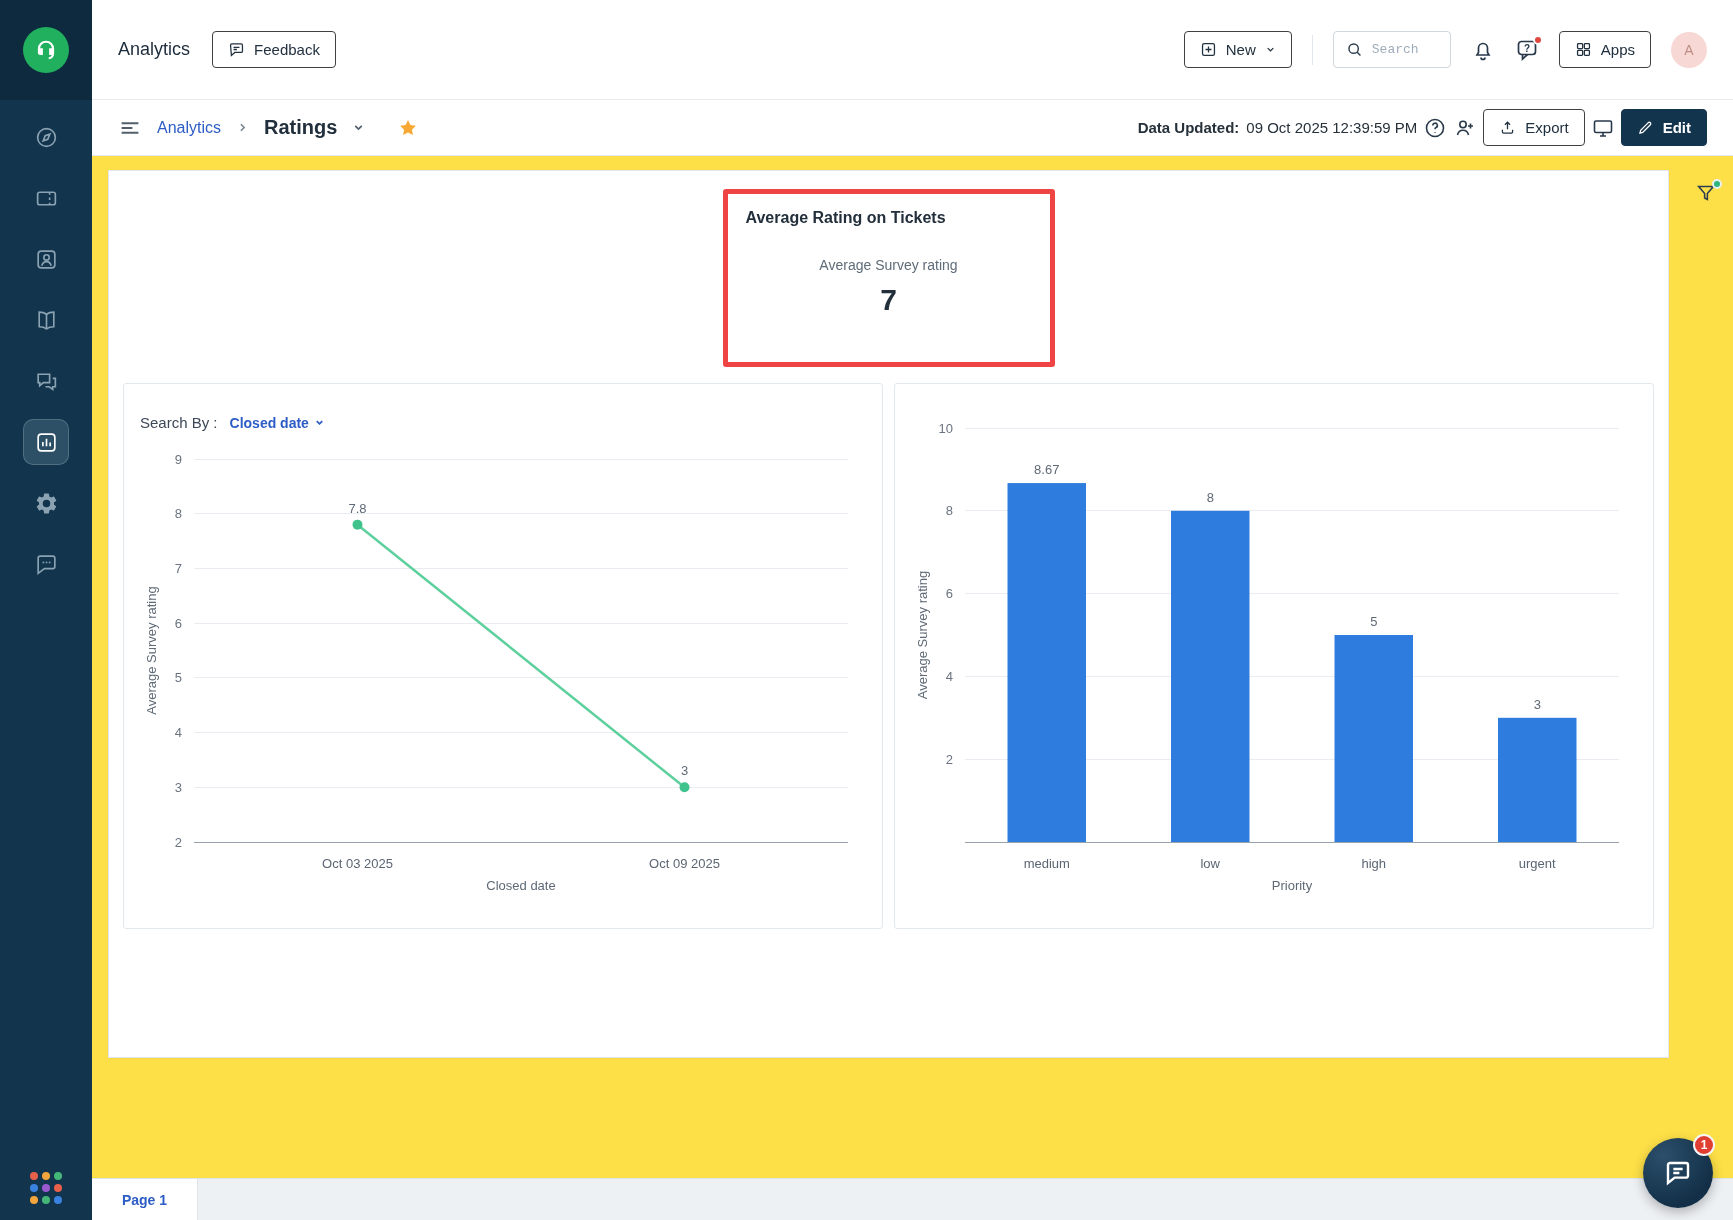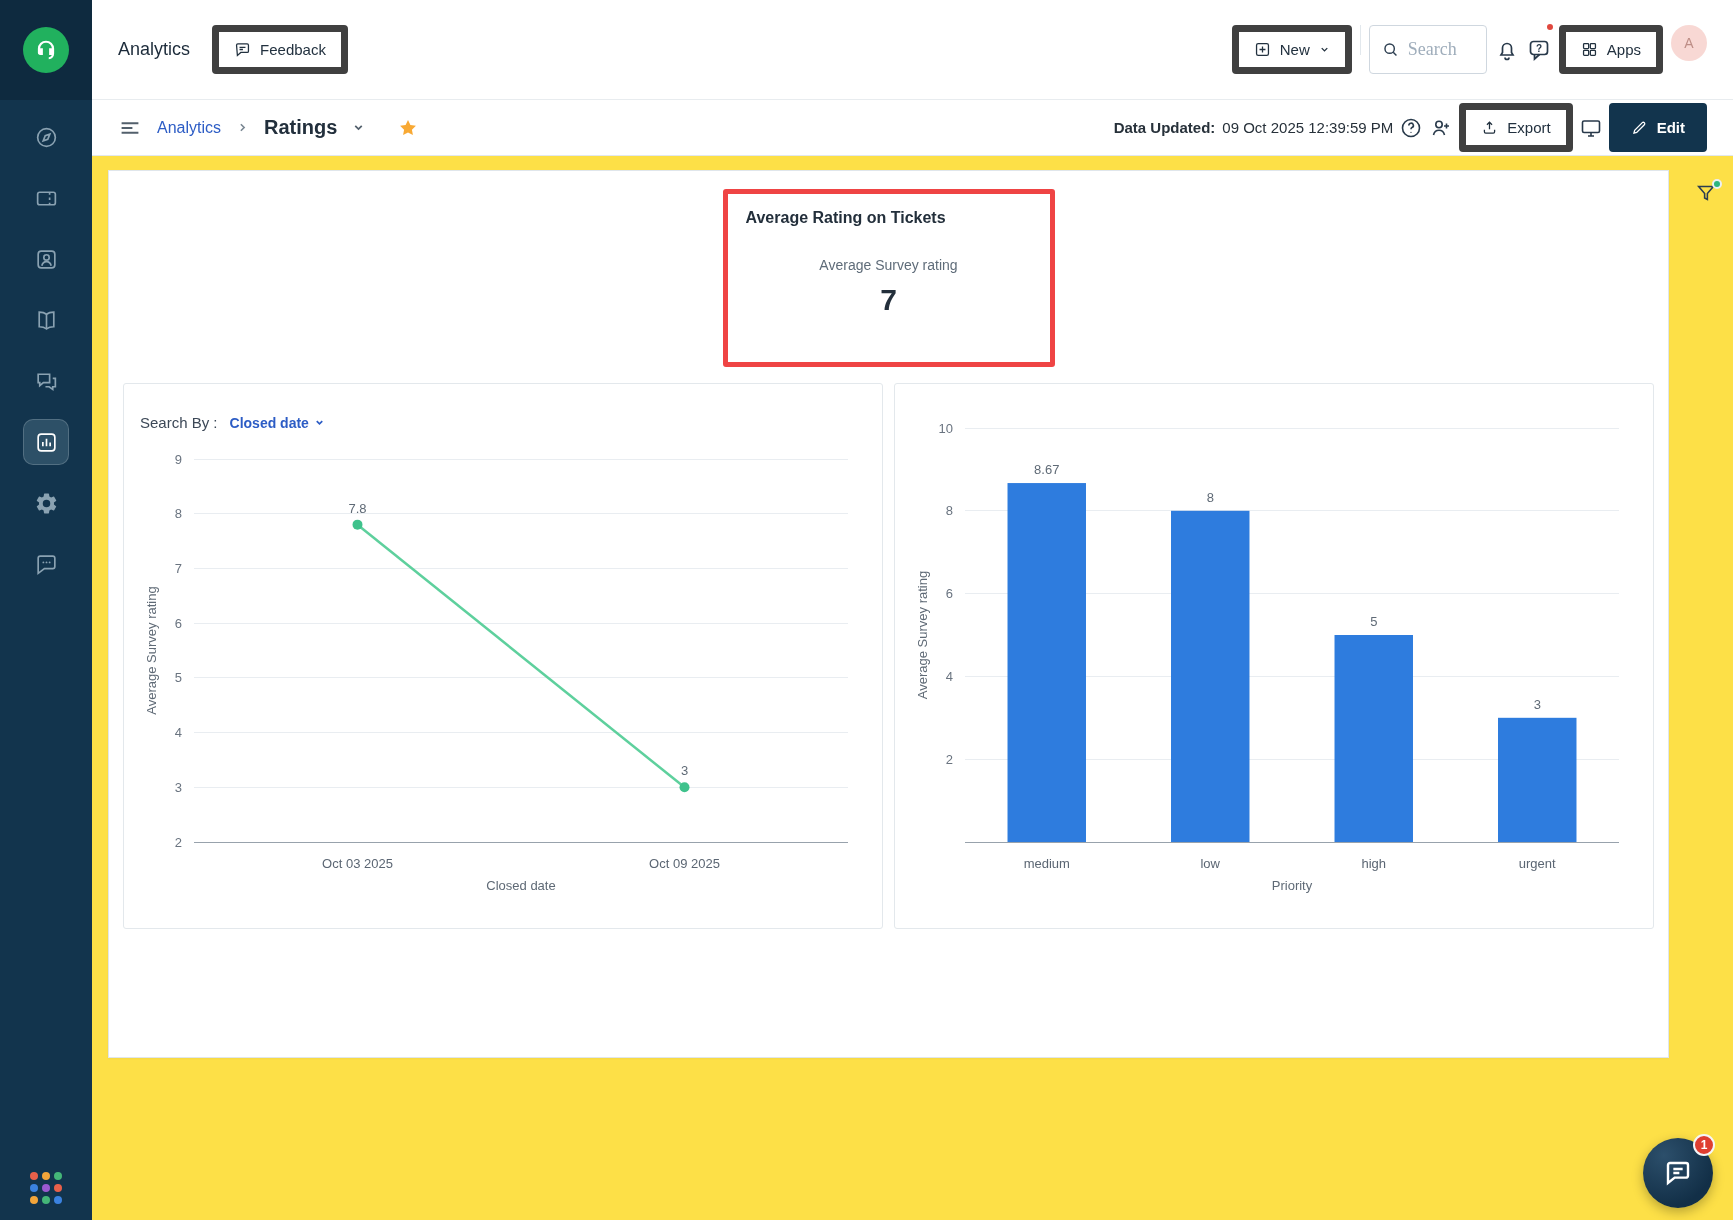--- a/index.html
+++ b/index.html
@@ -18,27 +18,27 @@
   .nav-item.active { background: #2d5067; color: #fff; box-shadow: inset 0 0 0 1px rgba(255,255,255,.18); }
   .switcher { margin-top: auto; margin-bottom: 16px; display: grid; grid-template-columns: repeat(3, 8px); grid-gap: 4px; cursor: pointer; }
   .switcher span { width: 8px; height: 8px; border-radius: 50%; }
 
   
   .main { flex: 1; display: flex; flex-direction: column; min-width: 0; background: #fde047; }
 
   
   .topbar { height: 100px; background: #fff; border-bottom: 1px solid #e8ecef; display: flex; align-items: center; padding: 0 26px; gap: 22px; flex-shrink: 0; }
   .product-title { font-size: 18px; color: #1c2b3a; font-weight: 500; }
-  .btn { display: inline-flex; align-items: center; gap: 9px; border: 7px solid #404040; background: #fff; color: #22313f; border-radius: 4px; padding: 9px 15px; font-size: 15px; cursor: pointer; line-height: 1; font-family: inherit; }
+  .btn { display: inline-flex; align-items: center; gap: 9px; border: 1px solid #404040; background: #fff; color: #22313f; border-radius: 4px; padding: 9px 15px; font-size: 15px; cursor: pointer; line-height: 1; font-family: inherit; }
   .btn svg { width: 17px; height: 17px; }
-  .topbar-right { margin-left: auto; display: flex; gap: 8px; }
+  .topbar-right { margin-left: auto; display: flex; align-items: center; gap: 20px; }
   .vdiv { width: 1px; height: 30px; background: #e2e8ed; }
   .search-box { display: flex; align-items: center; gap: 9px; border: 1px solid #cfd7df; border-radius: 4px; padding: 9px 12px; }
   .search-box svg { width: 17px; height: 17px; color: #2c3e50; }
-  .search-box input { border: none; outline: none; width: 66px; font-size: 18px; font-family: Liberation Serif, serif; color: #33414e; }
+  .search-box input { border: none; outline: none; width: 66px; font-size: 13px; font-family: Liberation Mono, monospace; color: #33414e; }
   .search-box input::placeholder { color: #9fadbb; }
   .icon-btn { position: relative; background: none; border: none; color: #28394a; cursor: pointer; display: flex; align-items: center; padding: 0; }
   .icon-btn svg { width: 24px; height: 24px; }
   .red-dot { position: absolute; top: -3px; right: -4px; width: 10px; height: 10px; border-radius: 50%; background: #e0483e; border: 2px solid #fff; }
   .avatar { width: 36px; height: 36px; border-radius: 50%; background: #f8d8d4; color: #bd8d86; display: flex; align-items: center; justify-content: center; font-size: 14px; cursor: pointer; }
 
   
   .subheader { height: 56px; background: #fff; border-bottom: 1px solid #e2e8ed; display: flex; align-items: center; padding: 0 26px; gap: 15px; flex-shrink: 0; }
   .lines-btn { color: #53606c; }
   .crumb-parent { color: #2c5cc5; font-size: 16px; cursor: pointer; }
@@ -377,20 +377,25 @@
       </div>
 
       <div class="filter-fab">
         <svg viewBox="0 0 24 24" fill="none" stroke="currentColor" stroke-width="1.7">
             <path d="M4 5h16l-6.5 7.5V19l-3-1.5v-5z"></path>
           </svg>
         <span class="green-dot"></span>
       </div>
     </div>
 
+    <footer class="pagebar">
+      <div class="page-tab">
+        <span>Page 1</span>
+      </div>
+    </footer>
   </div>
 
   <div class="chat-fab">
     <svg viewBox="0 0 24 24" fill="none" stroke="#ffffff" stroke-width="1.8">
         <path d="M4.5 6A1.5 1.5 0 0 1 6 4.5h12A1.5 1.5 0 0 1 19.5 6v8a1.5 1.5 0 0 1-1.5 1.5H9.5l-5 4z"></path>
         <path d="M8.5 9h7M8.5 12h4.5"></path>
       </svg>
     <span class="chat-badge">1</span>
   </div>
 

